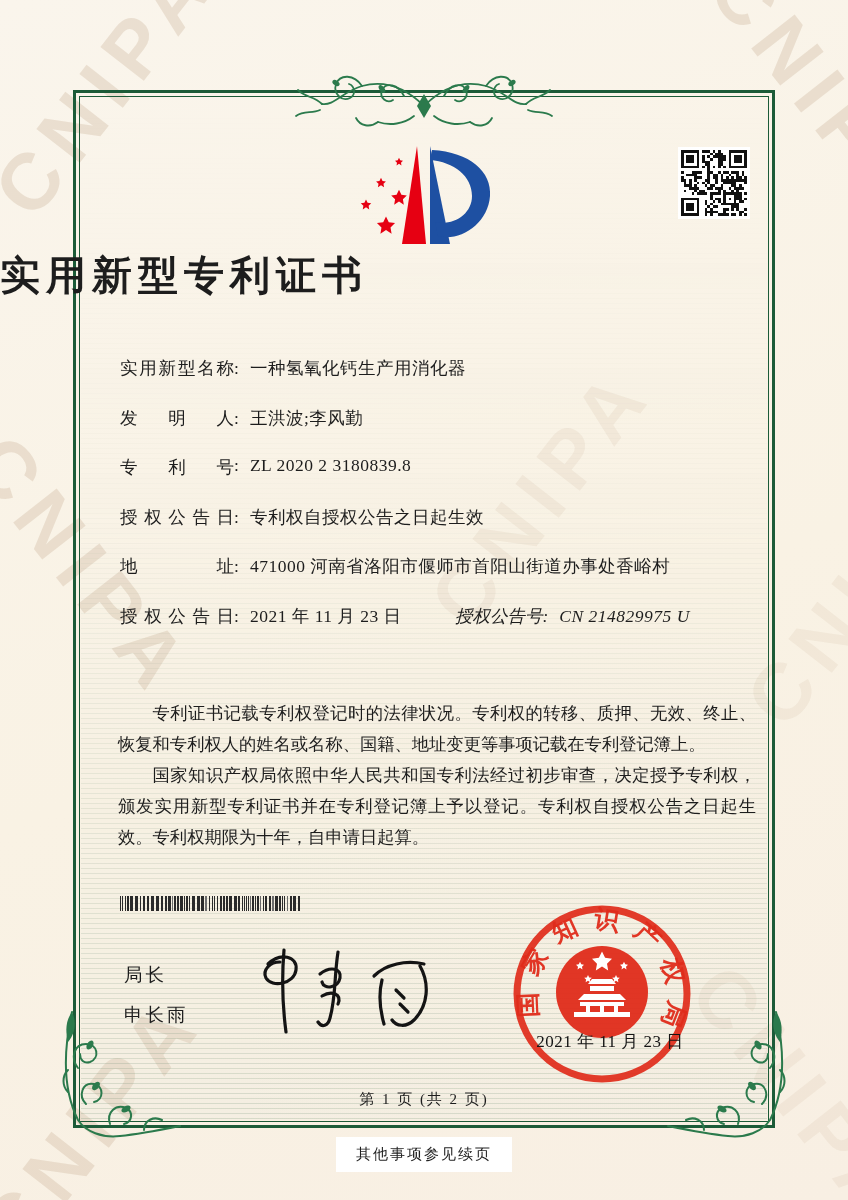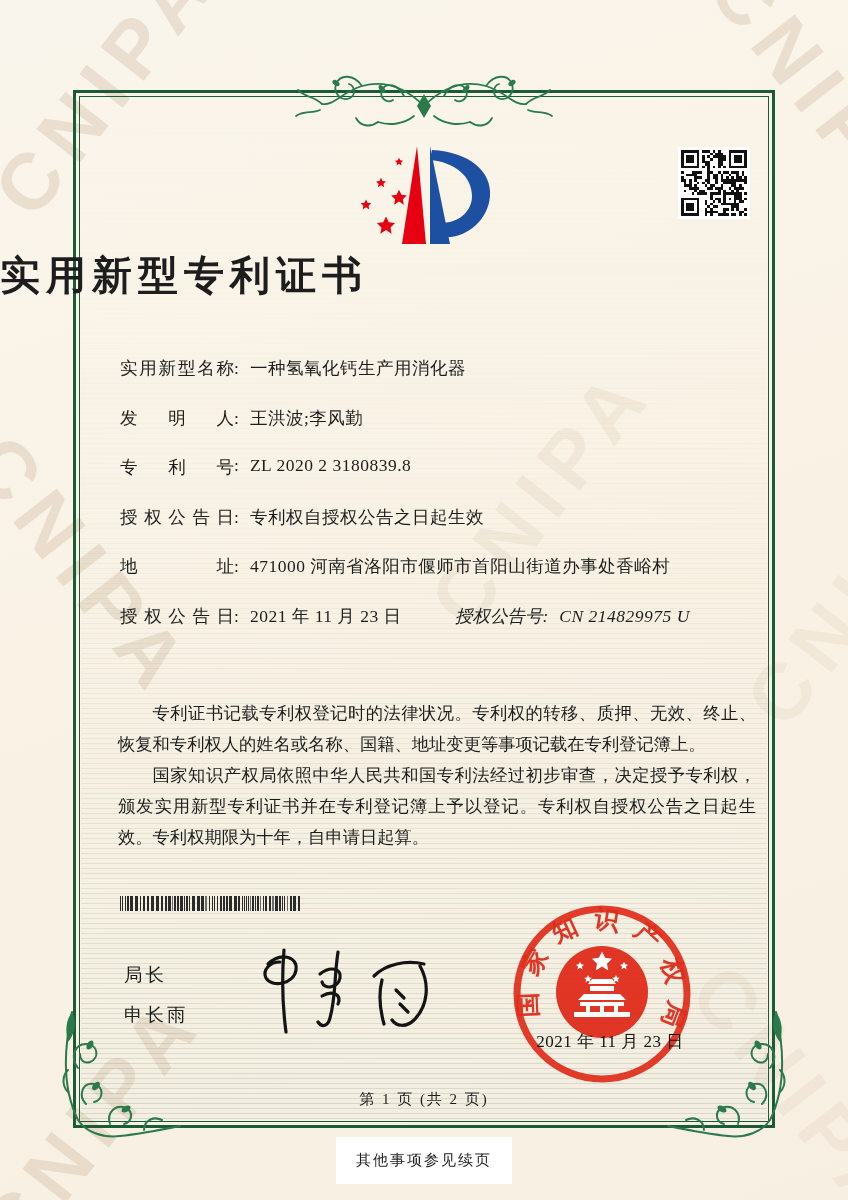--- a/index.html
+++ b/index.html
@@ -57,21 +57,21 @@
   .officer{position:absolute;left:124px;top:962px;font-size:18.5px;letter-spacing:3px;}
   .officer div{margin-bottom:15px;}
   .sig{position:absolute;left:246px;top:938px;}
   
   .seal{position:absolute;left:508px;top:900px;width:188px;height:188px;}
   .seal-date{position:absolute;left:516px;top:1030px;width:188px;text-align:center;
              font-size:17px;letter-spacing:0.5px;color:#151515;z-index:5;}
   
   .page-num{position:absolute;left:0;top:1090px;width:848px;text-align:center;font-size:15px;letter-spacing:2px;}
   .note{position:absolute;left:50%;top:1137px;transform:translateX(-50%);
-        background:#ffffff;padding:14px 20px;font-size:15px;letter-spacing:2px;}
+        background:#ffffff;padding:8px 20px;font-size:15px;letter-spacing:2px;}
 </style>
 </head>
 <body>
 
 <div class="page">
 
   <div class="wm wm1">CNIPA</div>
   <div class="wm wm2">CNIPA</div>
   <div class="wm wm3">CNIPA</div>
   <div class="wm wm4 wm-faint">CNIPA</div>

